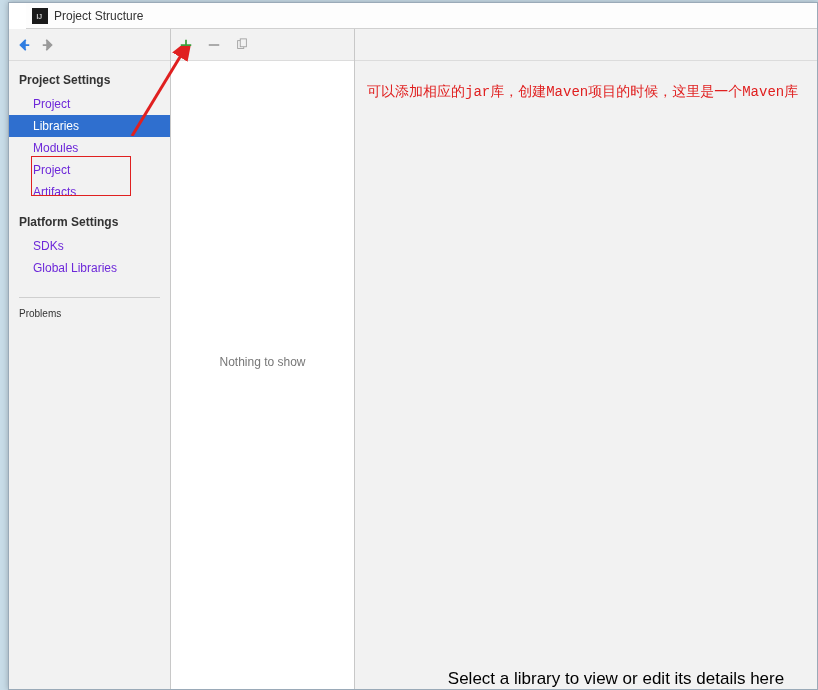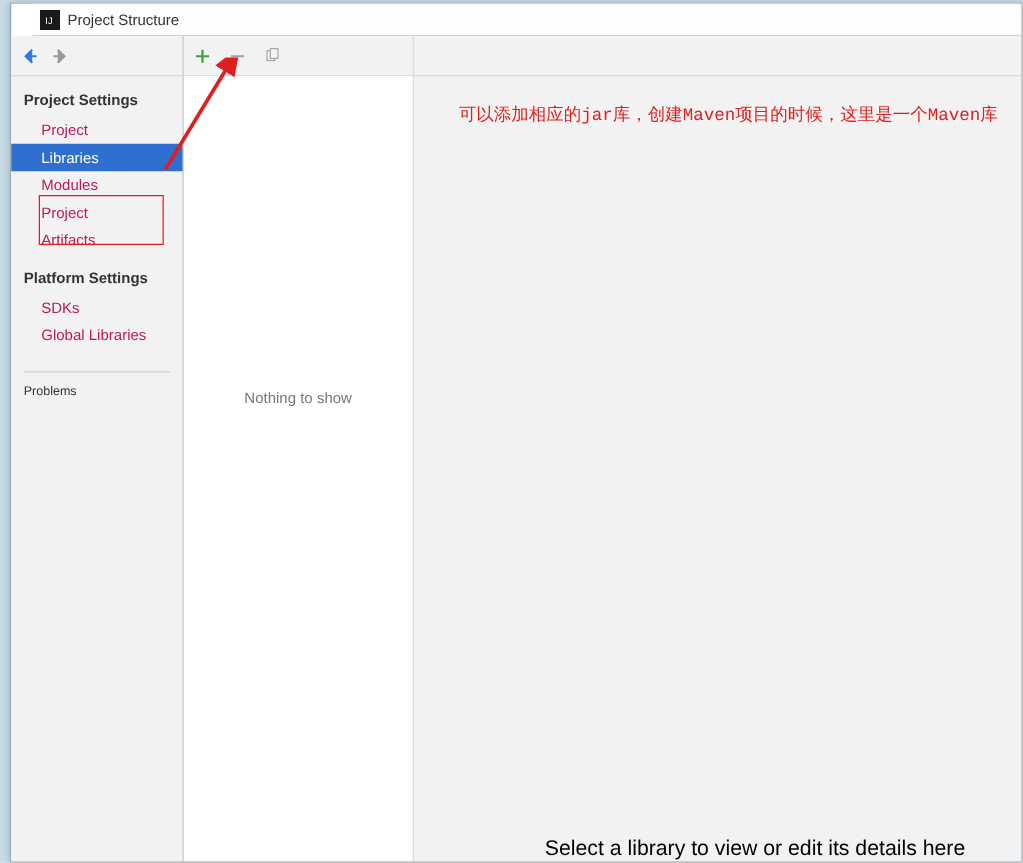--- a/index.html
+++ b/index.html
@@ -35,21 +35,21 @@
     }
     .titlebar-icon svg { width: 12px; height: 12px; }
 
     .body {
       flex: 1;
       display: flex;
       min-height: 0;
     }
 
     .sidebar {
-      width: 138px;
+      width: 162px;
       border-right: 1px solid #c8c8c8;
       background: #f2f2f2;
       display: flex;
       flex-direction: column;
       position: relative;
     }
     .sidebar-nav {
       height: 32px;
       display: flex;
       align-items: center;
@@ -66,21 +66,21 @@
     .nav-arrow.right svg path { fill: #9a9a9a; }
 
     .sidebar-section-header {
       font-size: 12px;
       font-weight: bold;
       color: #333;
       padding: 12px 10px 6px 10px;
     }
     .sidebar-item {
       font-size: 12px;
-      color: #be185d;
+      color: #6d28d9;
       padding: 4px 10px 4px 24px;
       cursor: pointer;
       position: relative;
     }
     .sidebar-item.selected {
       background: #2f6fcf;
       color: #fff;
     }
     .sidebar-sep {
       margin: 18px 10px 0 10px;
@@ -91,20 +91,21 @@
       color: #333;
       padding: 10px 10px 4px 10px;
       cursor: pointer;
     }
 
     .middle {
       width: 184px;
       border-right: 1px solid #c8c8c8;
       display: flex;
       flex-direction: column;
+      gap: 44px;
     }
     .middle-toolbar {
       height: 32px;
       background: #f2f2f2;
       border-bottom: 1px solid #dcdcdc;
       display: flex;
       align-items: center;
       padding: 0 6px;
       gap: 10px;
     }

